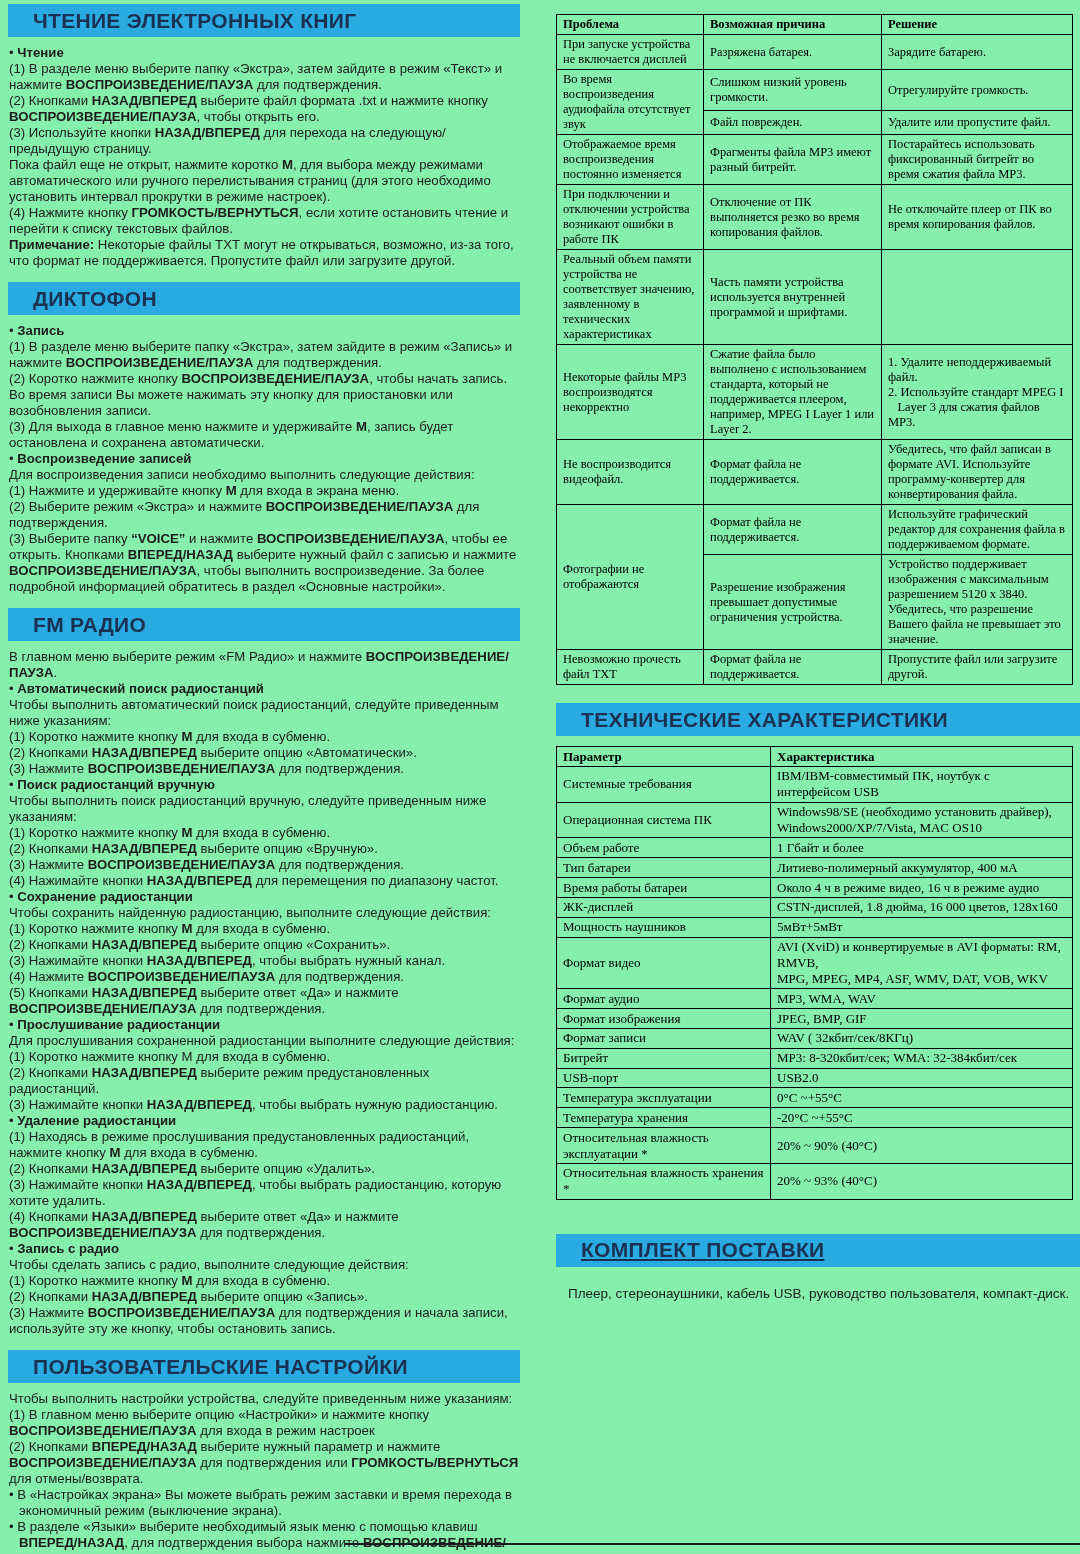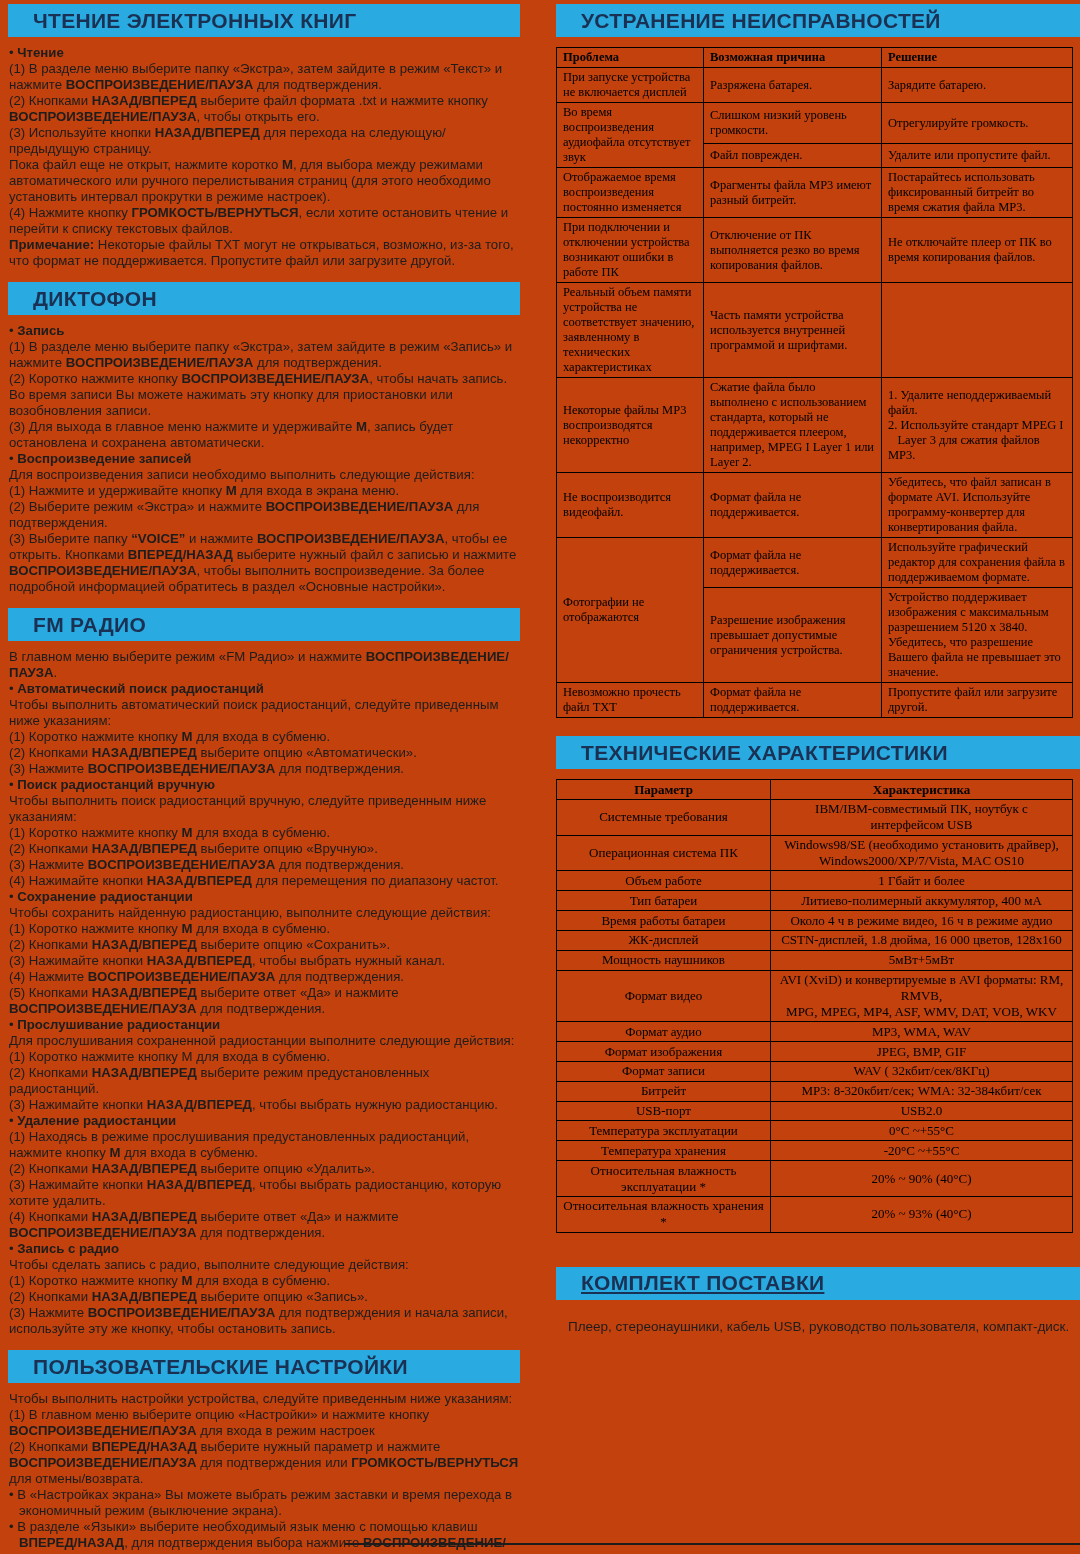--- a/index.html
+++ b/index.html
@@ -1,17 +1,17 @@
 <!DOCTYPE html>
 <html lang="ru" style="--section_header_bg: #29ABE2; --section_header_text: #1B3153;"><head>
 <meta charset="utf-8">
 <style>
   html,body{margin:0;padding:0;background:#fff;}
   body{width:1080px;height:1554px;overflow:hidden;font-family:"Liberation Sans",sans-serif;}
-  .page{position:relative;width:1080px;height:1554px;background:#c2410c;}
+  .page{position:relative;width:1080px;height:1554px;background:#86efac;}
   .col{position:absolute;top:4px;}
   .col.left{left:8px;width:512px;}
   .col.right{left:556px;width:524px;}
 
   .sec-header{
     background:var(--section_header_bg,#29ABE2);
     color:var(--section_header_text,#1B3153);
     height:33px;display:flex;align-items:center;
     font-weight:bold;font-size:21px;letter-spacing:.3px;
     padding-left:25px;box-sizing:border-box;width:100%;
@@ -23,21 +23,21 @@
 
   table.tbl{border-collapse:collapse;table-layout:fixed;width:516px;
     font-family:"Liberation Serif",serif;color:#000;}
   table.tbl th,table.tbl td{border:1px solid #000;text-align:left;vertical-align:middle;
     word-wrap:break-word;}
   table.trouble{margin-top:10px;font-size:12.5px;line-height:1.2;}
   table.trouble th,table.trouble td{padding:2px 6px;}
   table.trouble th{font-weight:bold;}
   table.trouble td.sol{white-space:pre-line;}
   table.specs{margin-top:10px;font-size:13px;line-height:1.22;}
-  table.specs th,table.specs td{padding:1.5px 6px;text-align:center;}
+  table.specs th,table.specs td{padding:1.5px 6px;}
   table.specs th{font-weight:bold;}
   table.specs td.val{white-space:pre-line;}
   .specs-h{margin-top:18px;}
   .pkg-h{margin-top:34px;text-decoration:underline;}
   .pkg-text{margin:18px 0 0 12px;font-size:13.5px;line-height:17px;color:#1d1d1d;}
   .bottom-line{position:absolute;left:345px;top:1543px;width:735px;height:2px;background:#1c1c1c;}
 </style>
 </head>
 <body>
 
@@ -114,21 +114,20 @@
           <p class="para"><span>Чтобы выполнить настройки устройства, следуйте приведенным ниже указаниям:</span></p>
           <p class="para"><span>(1) В главном меню выберите опцию «Настройки» и нажмите кнопку </span><span class="b">ВОСПРОИЗВЕДЕНИЕ/ПАУЗА</span><span> для входа в режим настроек</span></p>
           <p class="para"><span>(2) Кнопками </span><span class="b">ВПЕРЕД/НАЗАД</span><span> выберите нужный параметр и нажмите </span><span class="b">ВОСПРОИЗВЕДЕНИЕ/ПАУЗА</span><span> для подтверждения или </span><span class="b">ГРОМКОСТЬ/ВЕРНУТЬСЯ</span><span> для отмены/возврата.</span></p>
           <p class="para hang"><span>• В «Настройках экрана» Вы можете выбрать режим заставки и время перехода в экономичный режим (выключение экрана).</span></p>
           <p class="para hang"><span>• В разделе «Языки» выберите необходимый язык меню с помощью клавиш </span><span class="b">ВПЕРЕД/НАЗАД</span><span>, для подтверждения выбора нажмите </span><span class="b">ВОСПРОИЗВЕДЕНИЕ/ПАУЗА</span><span></span></p>
         </div>
       </section>
     </div>
 
   <div class="col right">
-    <div class="sec-header">УСТРАНЕНИЕ НЕИСПРАВНОСТЕЙ</div>
 
     <table class="tbl trouble">
       <colgroup>
           <col style="width:147px">
           <col style="width:178px">
           <col style="width:191px">
         </colgroup>
       <thead>
         <tr>
           <th>Проблема</th>

